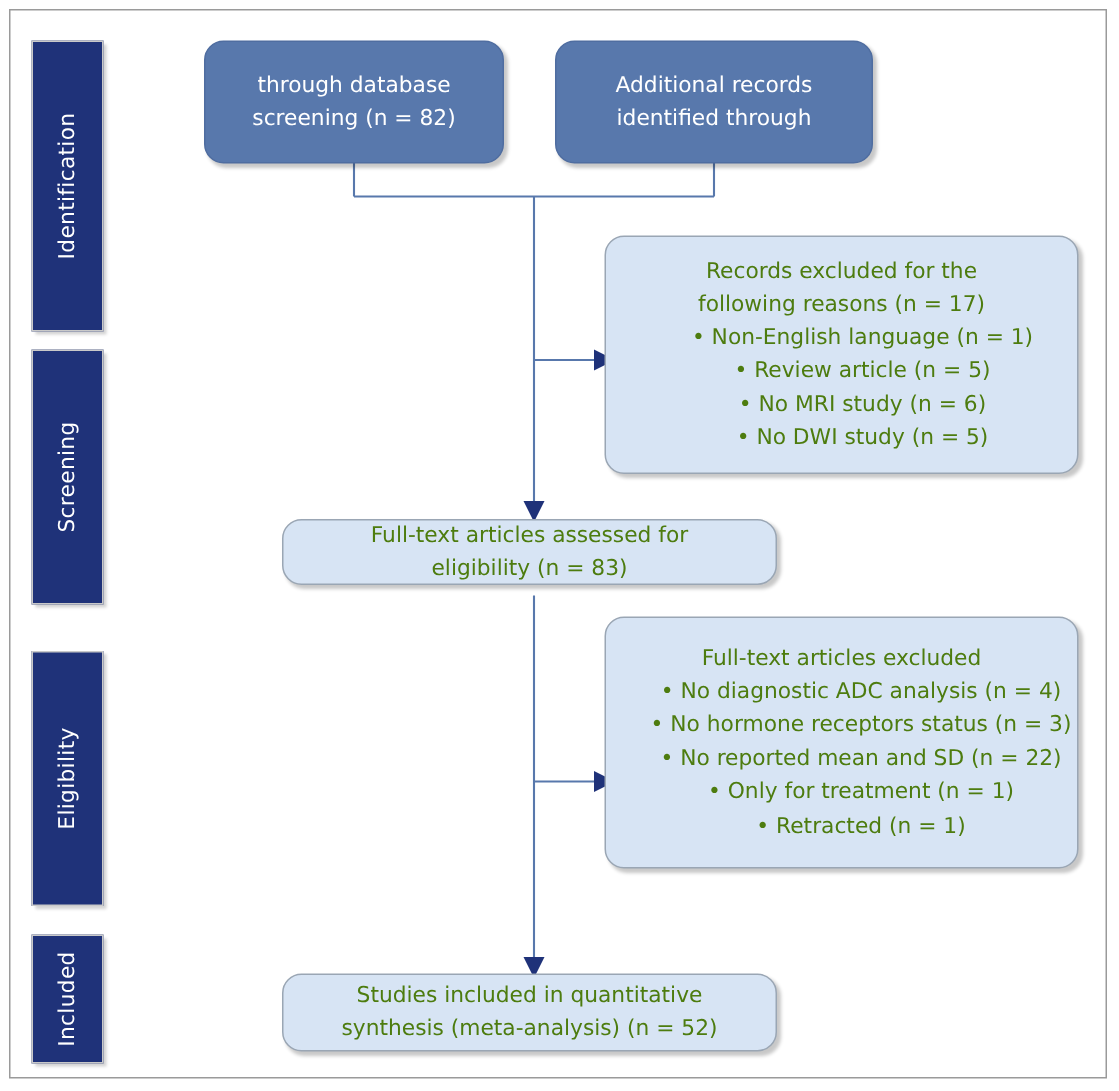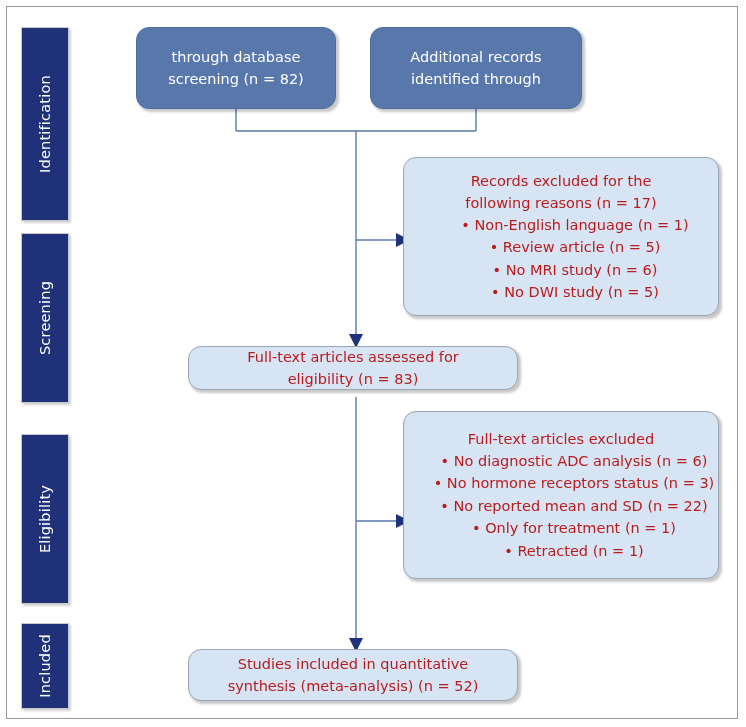--- a/index.html
+++ b/index.html
@@ -46,21 +46,21 @@
     box-shadow:2.5px 2.5px 2.5px rgba(0,0,0,0.22);
   }
   .box.dark{
     background:#5878ac;
     border:1px solid #4f6da0;
     color:#ffffff;
   }
   .box.light{
     background:#d7e4f4;
     border:1px solid #9aa6b4;
-    color:#b91c1c;
+    color:#4d7c0f;
   }
   .box .line{
     text-align:center;
     font-size:14.5px;
     line-height:22px;
     white-space:nowrap;
   }
   .box .bullet{
     text-align:center;
     font-size:14.5px;
@@ -144,21 +144,21 @@
     </div>
 
     <div class="box light" style="left:181px; top:339px; width:330px; height:44px;">
       <div class="line">Full-text articles assessed for</div>
       <div class="line">eligibility (n = 83)</div>
     </div>
 
     <div class="box light" style="left:396px; top:404px; width:316px; height:168px;">
       <div class="line">Full-text articles excluded</div>
       <div class="bullets" style="padding-left:26px;">
-        <div class="bullet">• No diagnostic ADC analysis (n = 6)</div>
+        <div class="bullet">• No diagnostic ADC analysis (n = 4)</div>
         <div class="bullet">• No hormone receptors status (n = 3)</div>
         <div class="bullet">• No reported mean and SD (n = 22)</div>
         <div class="bullet">• Only for treatment (n = 1)</div>
         <div class="bullet">• Retracted (n = 1)</div>
       </div>
     </div>
 
     <div class="box light" style="left:181px; top:642px; width:330px; height:52px;">
       <div class="line">Studies included in quantitative</div>
       <div class="line">synthesis (meta-analysis) (n = 52)</div>

